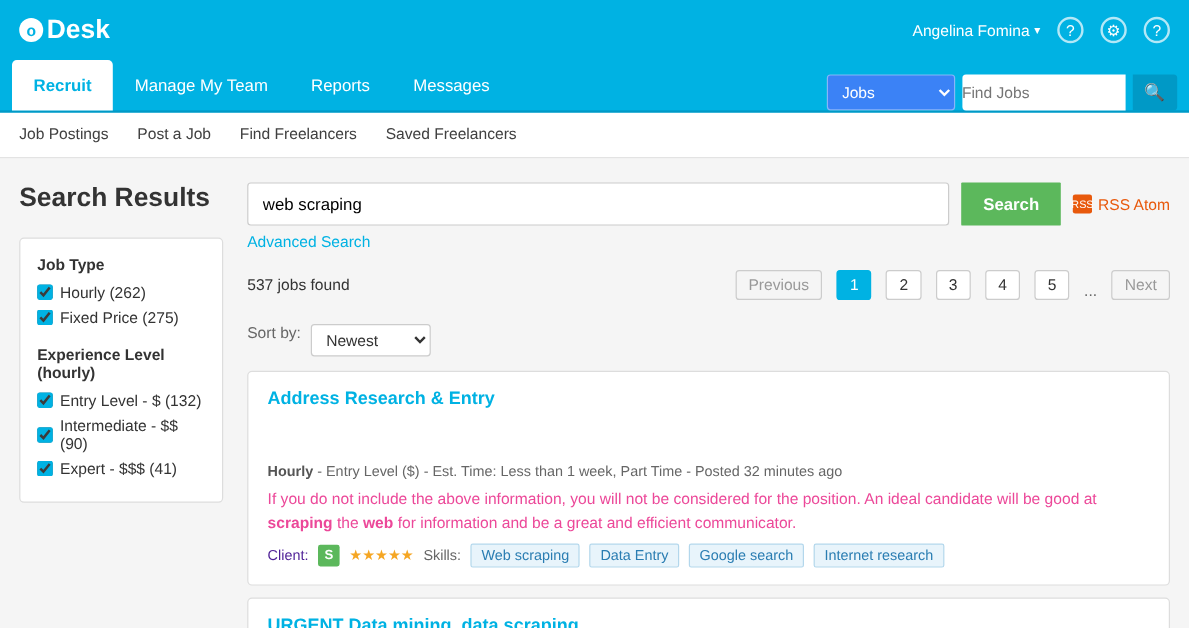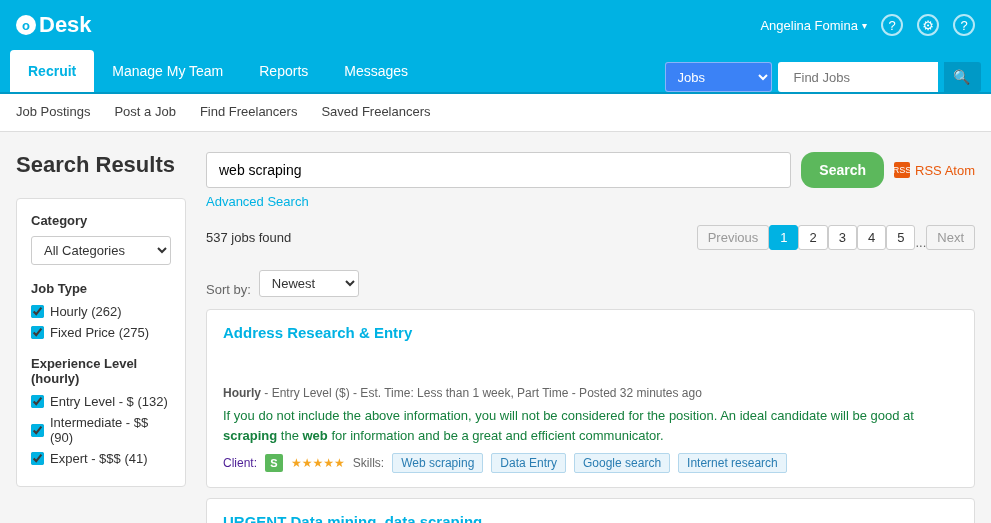--- a/index.html
+++ b/index.html
@@ -104,26 +104,26 @@
       background: #3b82f6;
       border: 1px solid rgba(255,255,255,0.4);
       color: white;
       padding: 5px 8px;
       font-size: 13px;
       border-radius: 3px;
       cursor: pointer;
       height: 30px;
     }
     .nav-search-input {
-      padding: 5px 16px;
+      padding: 5px 0;
       font-size: 13px;
       border: none;
       border-radius: 3px 0 0 3px;
       height: 30px;
-      width: 160px;
+      width: 136px;
       outline: none;
     }
     .nav-search-btn {
       background: #0099c6;
       border: none;
       color: white;
       padding: 5px 10px;
       height: 30px;
       cursor: pointer;
       border-radius: 0 3px 3px 0;
@@ -227,21 +227,21 @@
       border-radius: 3px;
       outline: none;
       height: 36px;
     }
     .search-btn-main {
       background: #5cb85c;
       color: white;
       border: none;
       padding: 0 18px;
       height: 36px;
-      border-radius: 13px;
+      border-radius: 1px;
       font-size: 14px;
       font-weight: bold;
       cursor: pointer;
     }
     .rss-link {
       display: flex;
       align-items: center;
       gap: 5px;
       color: #e8590c;
       font-size: 13px;
@@ -272,21 +272,21 @@
     .results-header {
       display: flex;
       align-items: center;
       justify-content: space-between;
       margin-bottom: 12px;
       padding-bottom: 8px;
     }
     .pagination {
       display: flex;
       align-items: flex-end;
-      gap: 0;
+      gap: 12px;
     }
     .page-btn {
       padding: 4px 10px;
       border: 1px solid #ccc;
       background: white;
       color: #333;
       border-radius: 3px;
       cursor: pointer;
       font-size: 13px;
     }
@@ -298,21 +298,21 @@
     .page-btn.prev-next {
       background: #f5f5f5;
       color: #999;
     }
     .page-ellipsis {
       color: #666;
       font-size: 13px;
     }
     .sort-row {
       display: flex;
-      align-items: flex-end;
+      align-items: flex-start;
       gap: 8px;
       margin-bottom: 12px;
     }
     .sort-label {
       font-size: 13px;
       color: #666;
     }
     .sort-select {
       padding: 4px 8px;
       border: 1px solid #ccc;
@@ -340,21 +340,21 @@
     }
     .job-meta {
       font-size: 12px;
       color: #666;
       margin-bottom: 6px;
       margin-top: 45px;
     }
     .job-meta span.bold { font-weight: bold; color: #555; }
     .job-desc {
       font-size: 13px;
-      color: #15803d;
+      color: #ec4899;
       line-height: 1.5;
       margin-bottom: 8px;
     }
     .job-desc strong { font-weight: bold; }
     .job-footer {
       display: flex;
       align-items: center;
       gap: 8px;
       flex-wrap: wrap;
     }
@@ -454,26 +454,20 @@
   <span class="sub-nav-item">Find Freelancers</span>
   <span class="sub-nav-item">Saved Freelancers</span>
 </div>
 
 <div class="page-content">
 
   <div class="sidebar">
     <div class="page-title">Search Results</div>
     <div class="filter-section">
 
-      <div class="filter-group">
-        <div class="filter-label">Category</div>
-        <select class="filter-select">
-          <option>All Categories</option>
-        </select>
-      </div>
 
       <div class="filter-group">
         <div class="filter-label">Job Type</div>
         <div class="filter-checkbox-item">
           <input type="checkbox" checked="" style="">
           <span>Hourly (262)</span>
         </div>
         <div class="filter-checkbox-item">
           <input type="checkbox" checked="" style="">
           <span>Fixed Price (275)</span>

